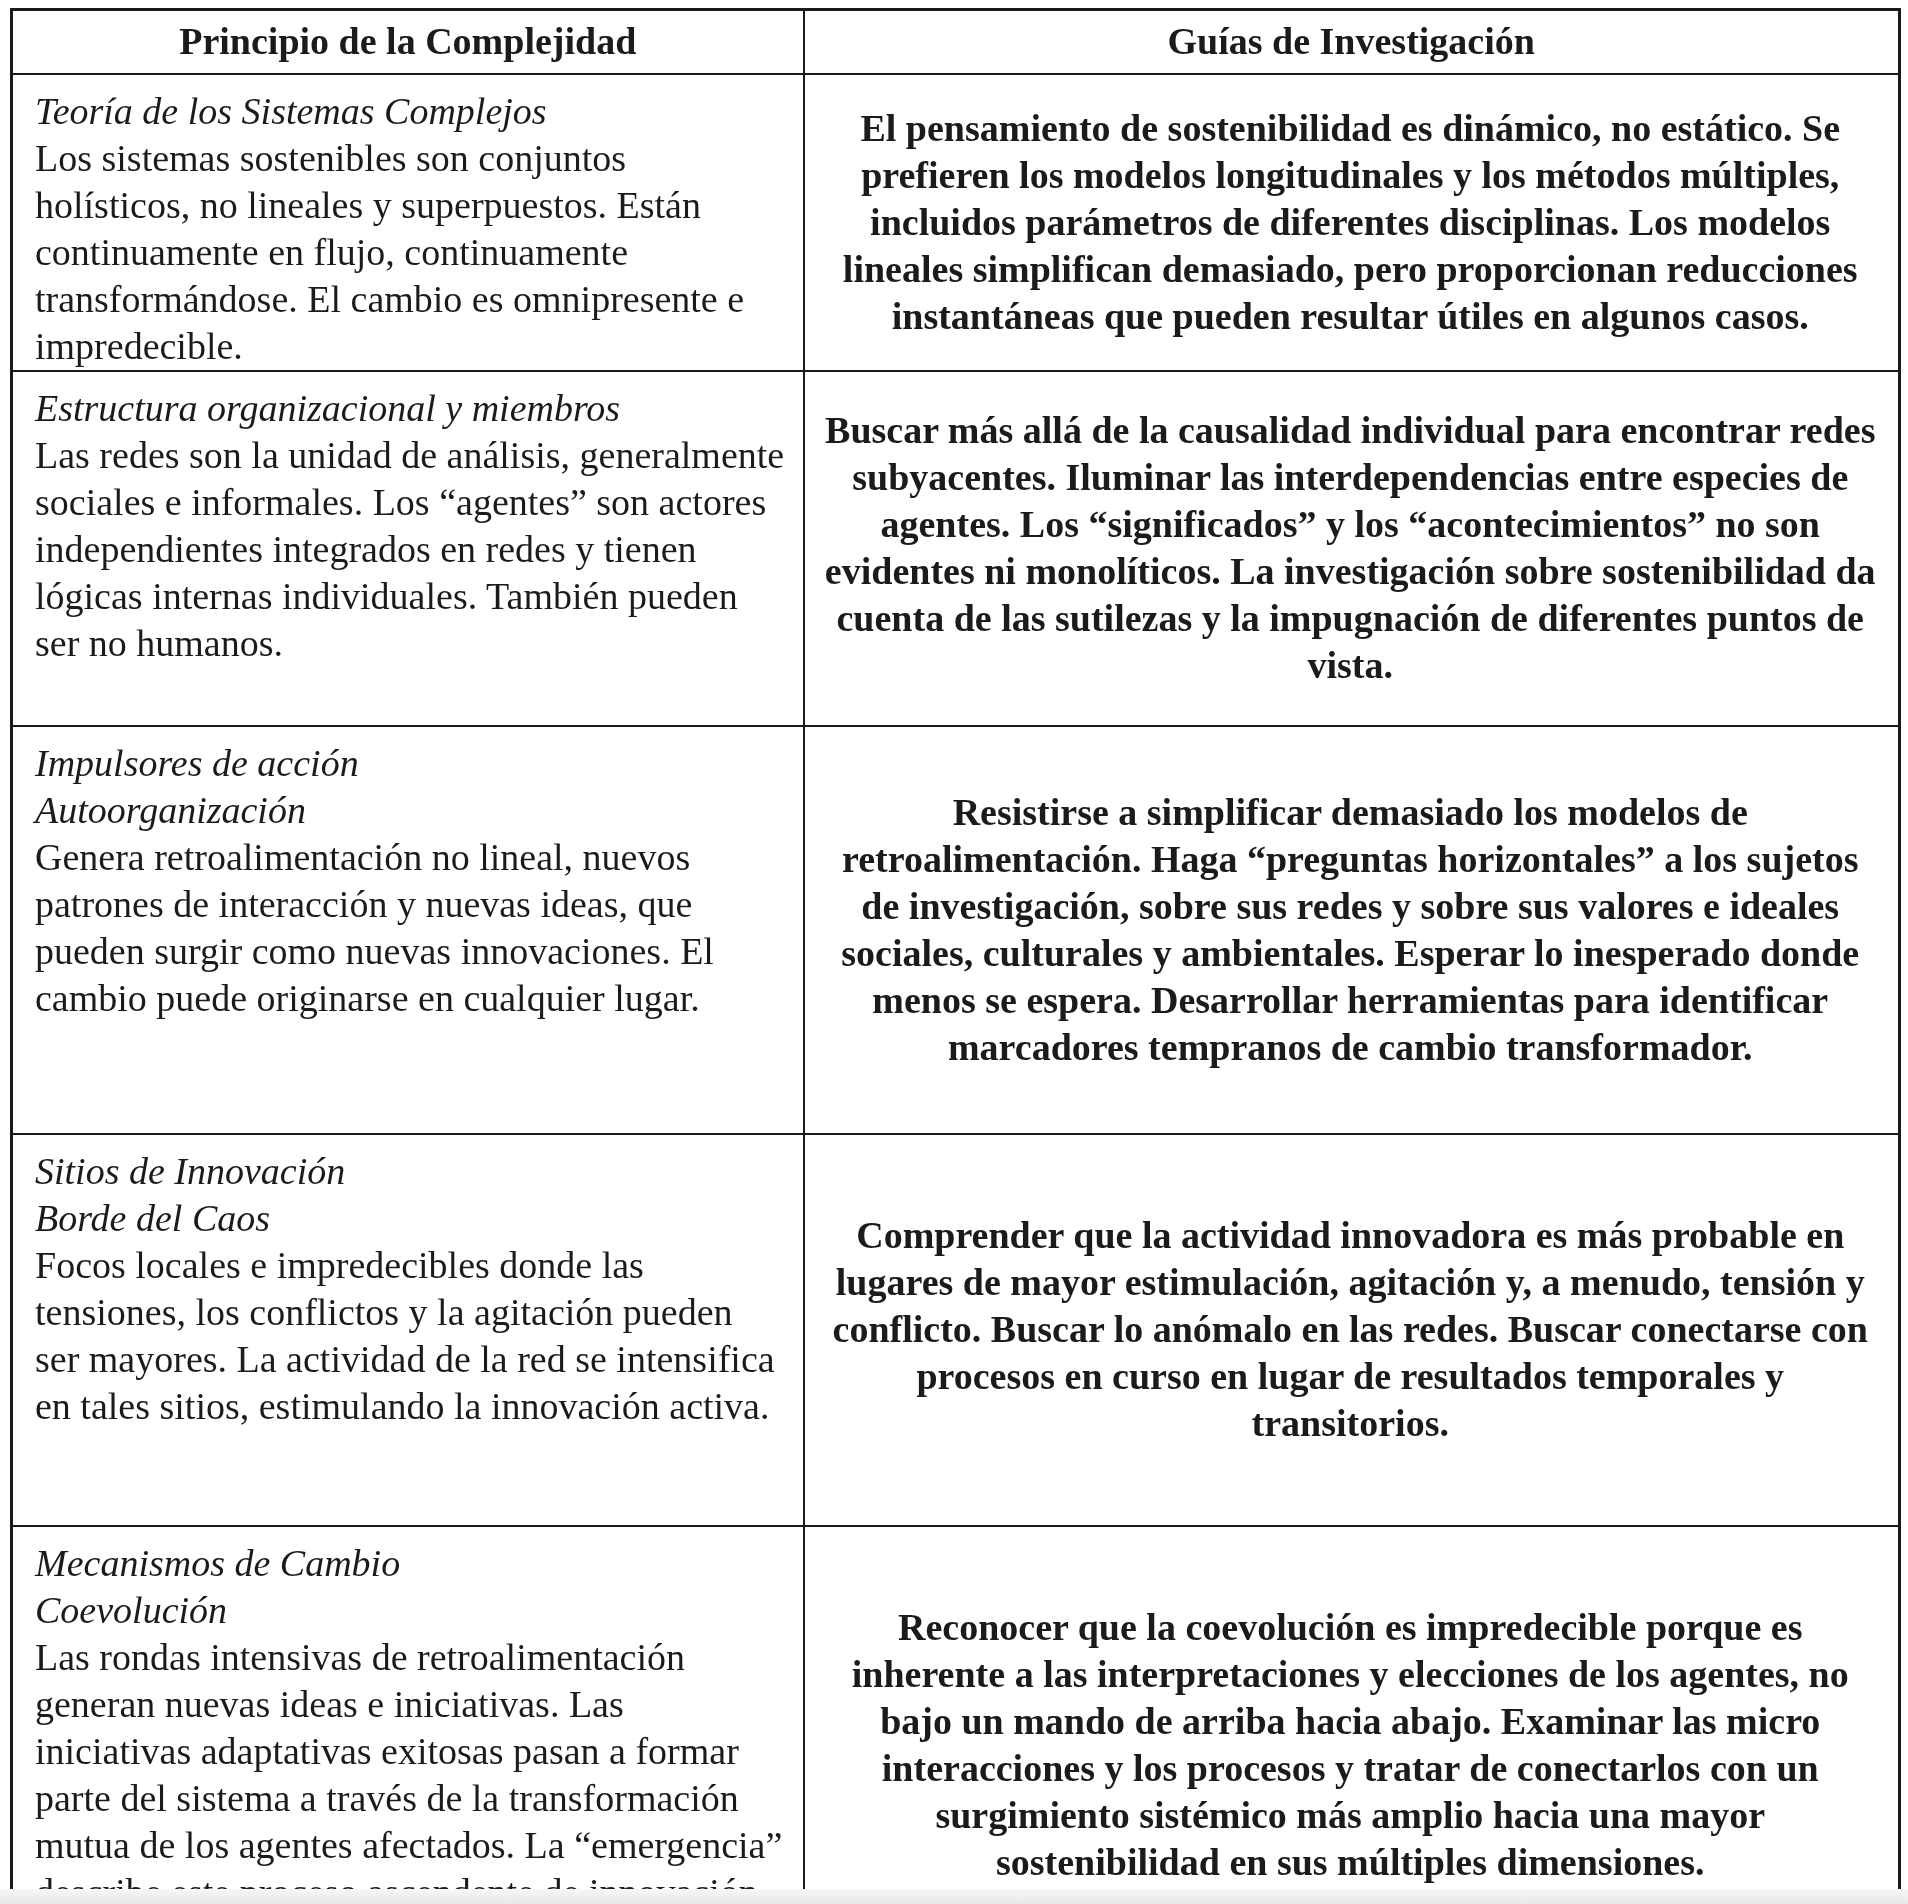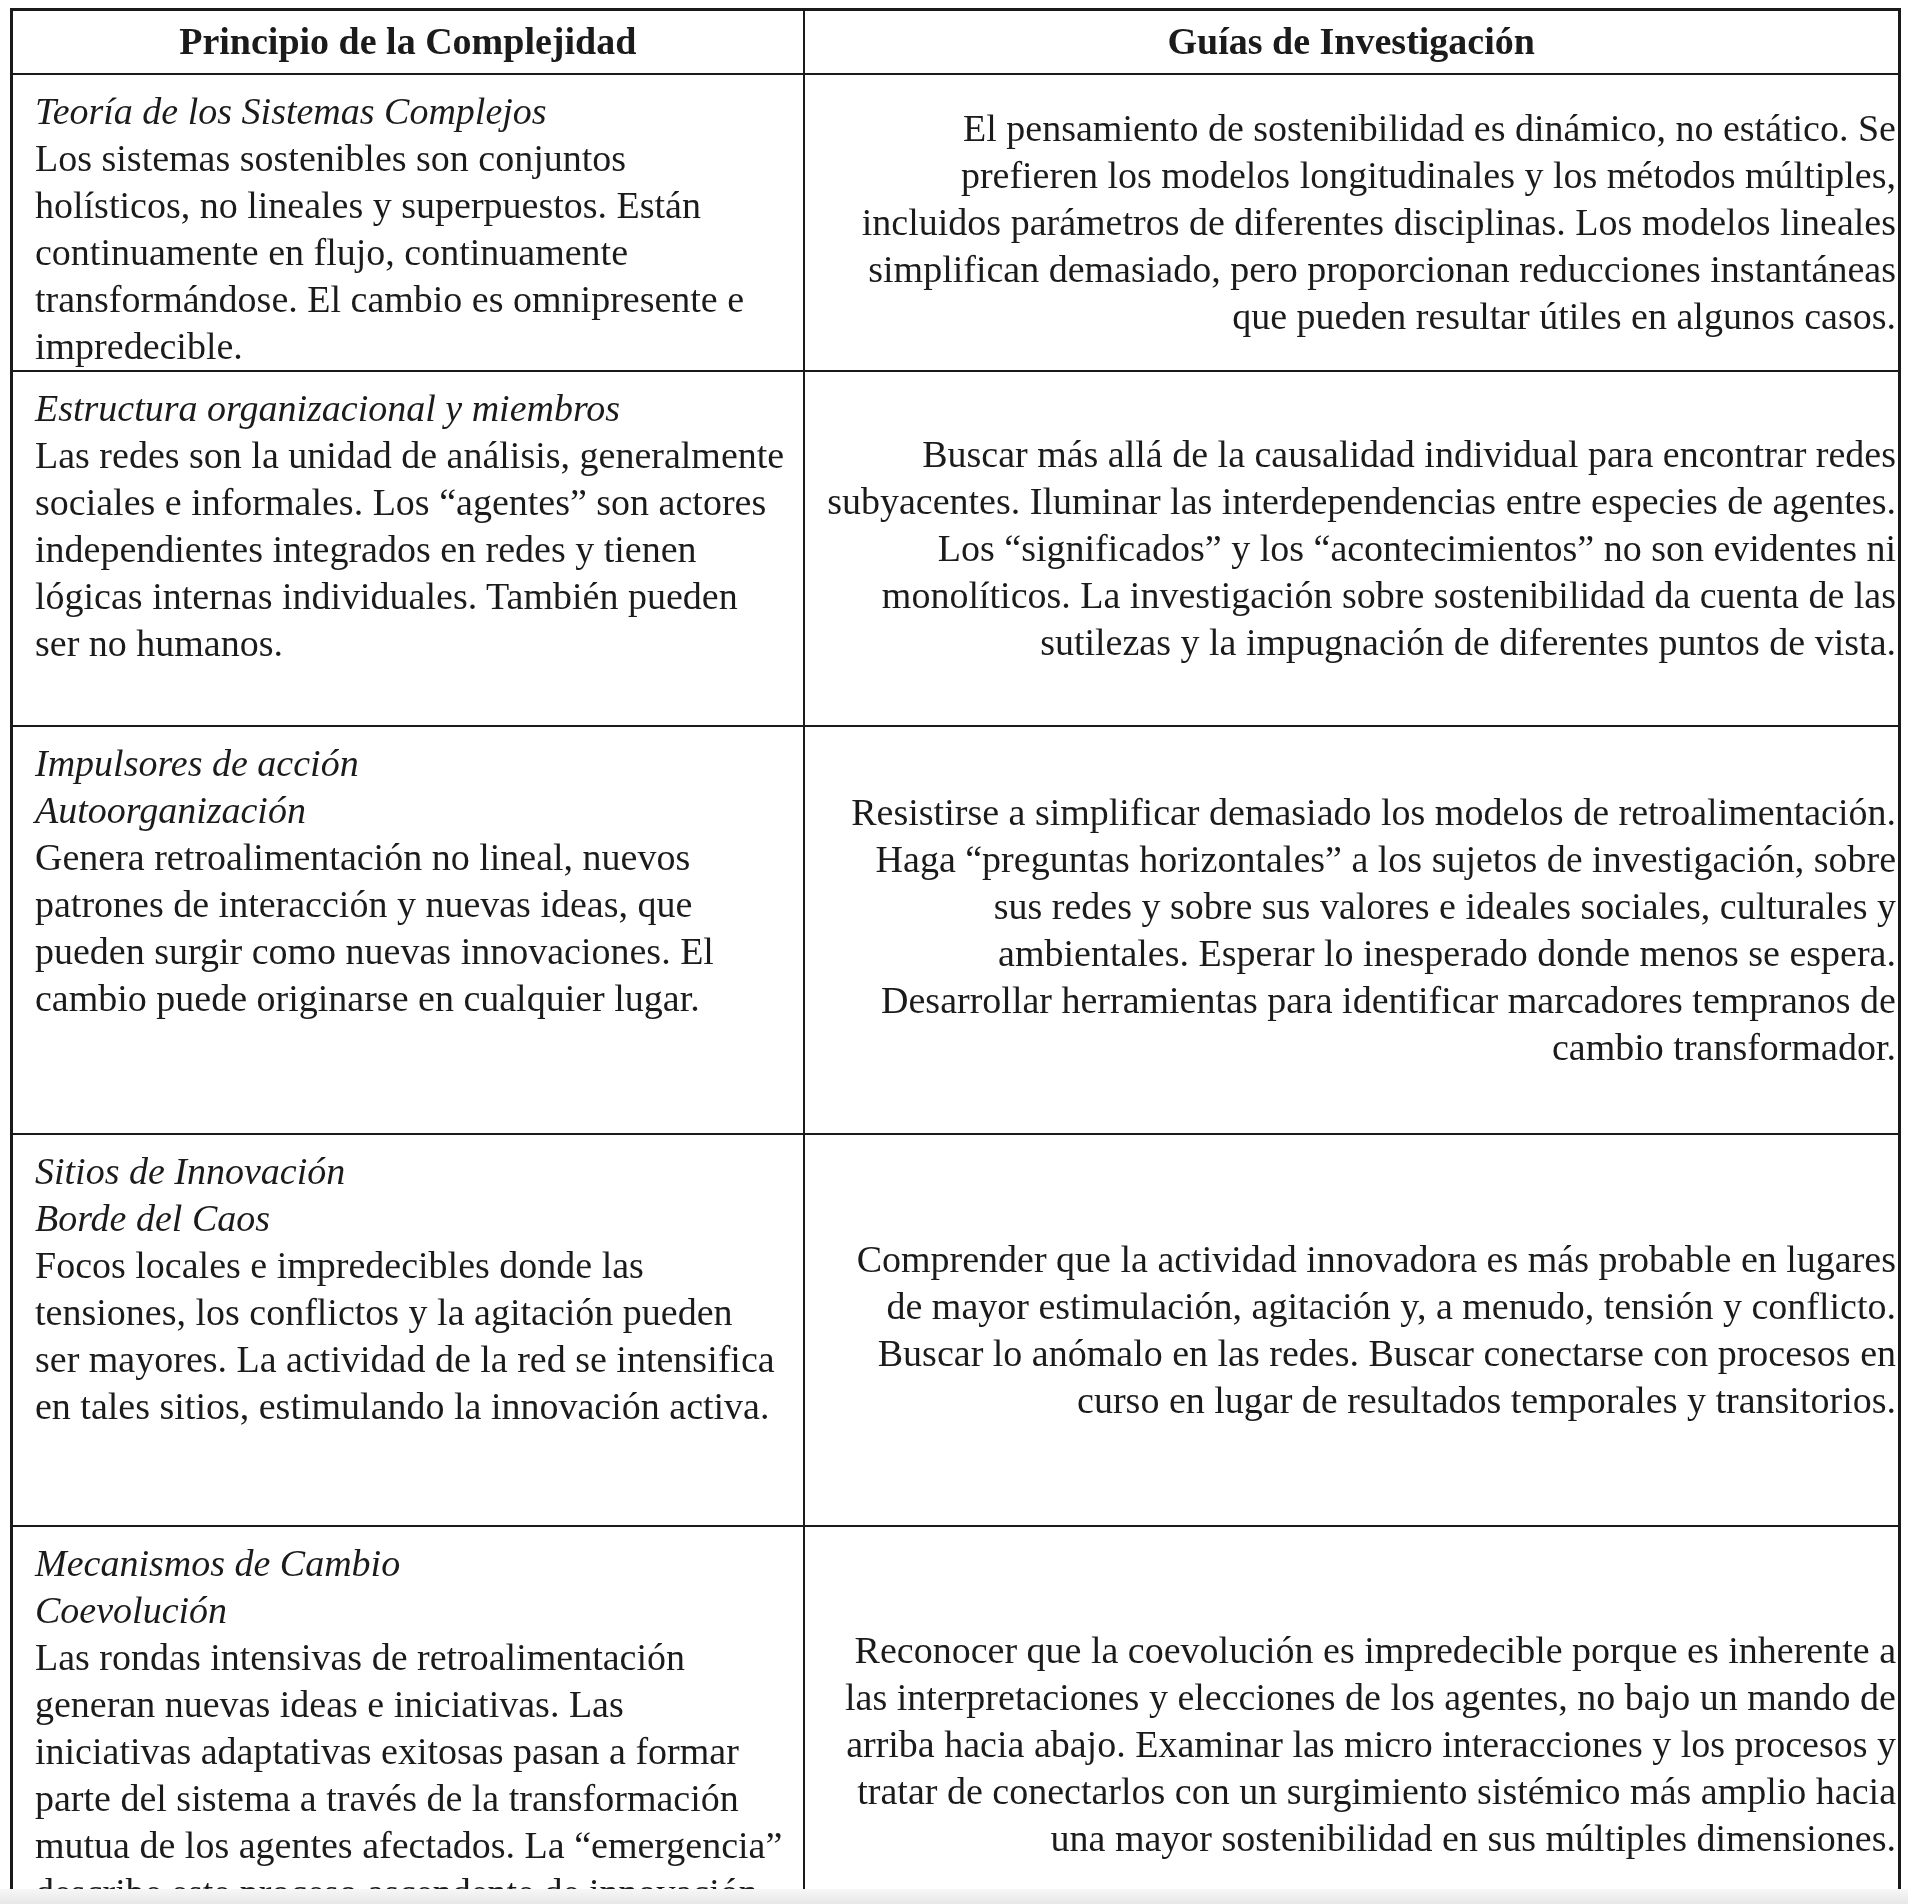--- a/index.html
+++ b/index.html
@@ -54,22 +54,23 @@
     vertical-align: middle;
     padding: 0 10px;
   }
   td.left-cell {
     vertical-align: top;
     text-align: left;
     padding: 13px 18px 0 22px;
   }
   td.right-cell {
     vertical-align: middle;
-    text-align: right;
-    padding: 6px 2px 6px 18px;
+    text-align: center;
+    padding: 6px 20px 6px 18px;
+    font-weight: bold;
   }
   .cell-title {
     font-style: italic;
   }
   .cell-body {
     font-style: normal;
   }
 </style>
 </head>
 <body>

